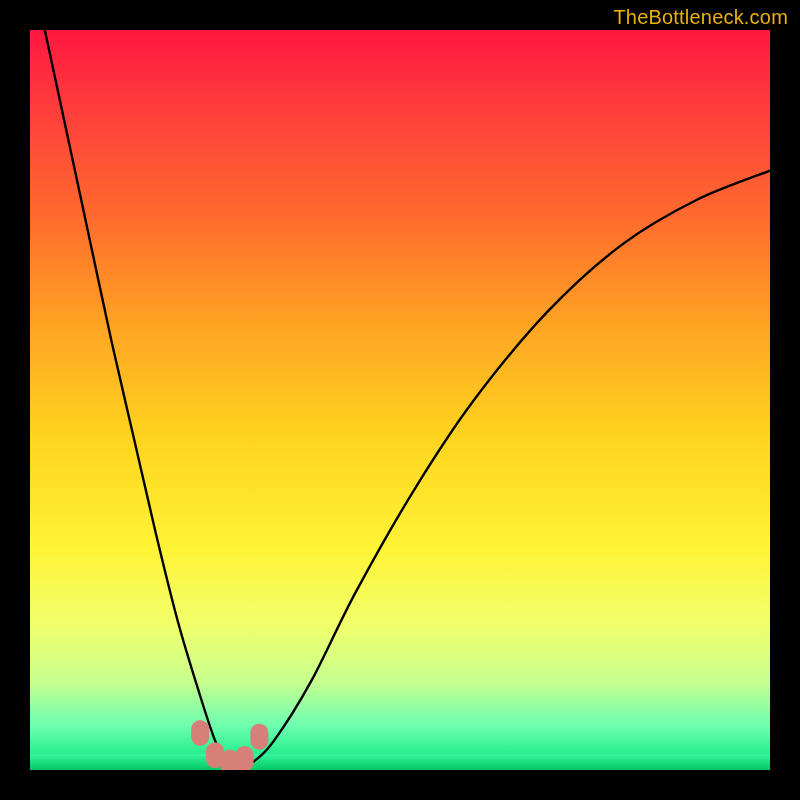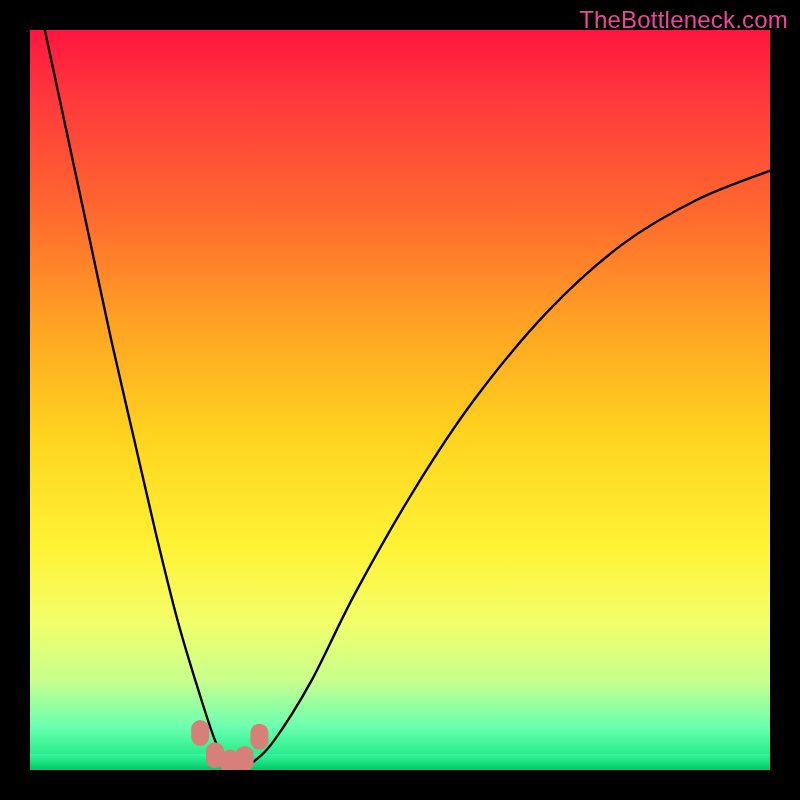--- a/index.html
+++ b/index.html
@@ -1,17 +1,17 @@
 <!DOCTYPE html>
 <html><head>
 <meta charset="utf-8">
 <style>
   html,body{margin:0;padding:0;width:800px;height:800px;overflow:hidden;background:#fff;font-family:Arial,Helvetica,sans-serif}
   .stage{position:relative;width:800px;height:800px;background:#000}
-  .watermark{position:absolute;top:6px;right:12px;color:#ec4899;font-size:24px;letter-spacing:.2px;z-index:5}
+  .watermark{position:absolute;top:6px;right:12px;color:#eab308;font-size:20px;letter-spacing:.2px;z-index:5}
   
   .plot{position:absolute;left:30px;top:30px;width:740px;height:740px;overflow:hidden}
   
   .gradient{position:absolute;inset:0;
     background:linear-gradient(to bottom,
       #ff163f 0%,
       #ff3b3c 10%,
       #ff6a2e 25%,
       #ffa423 40%,
       #ffd41e 55%,

